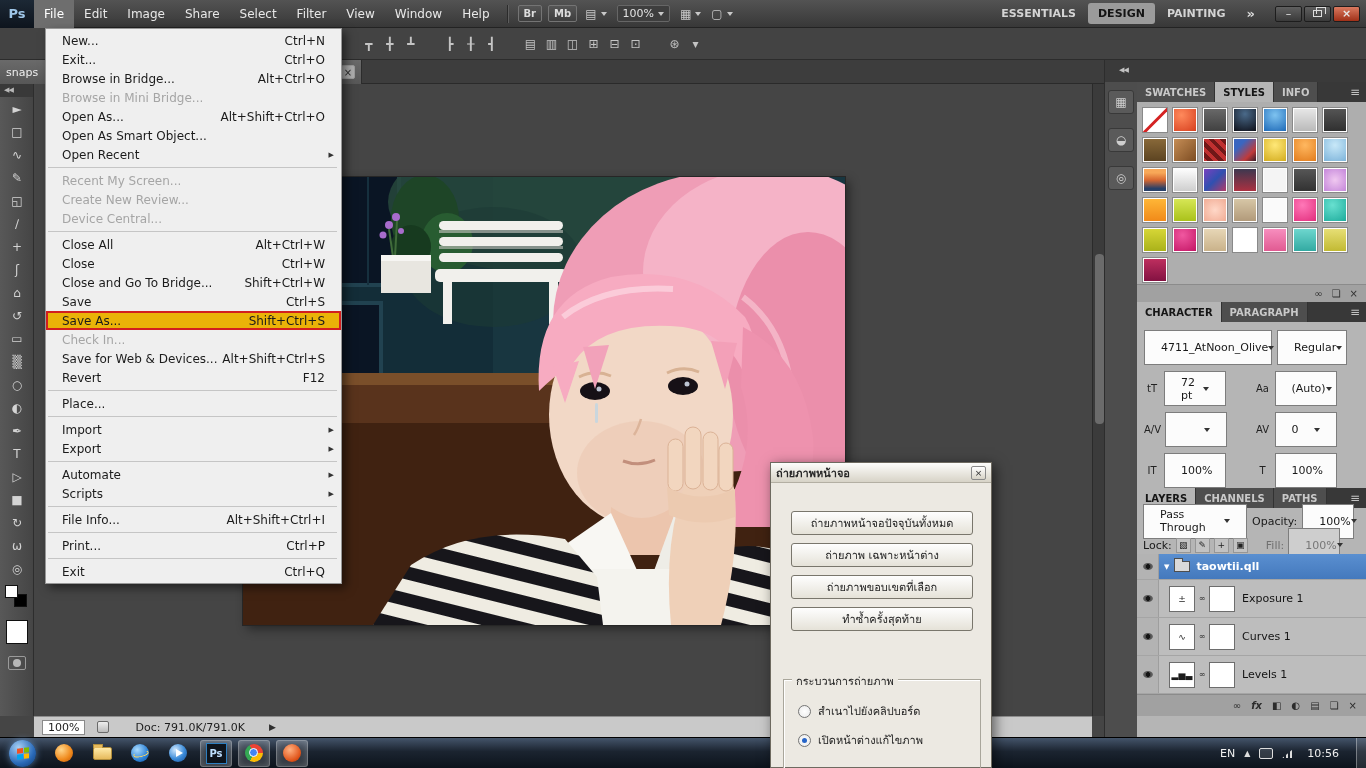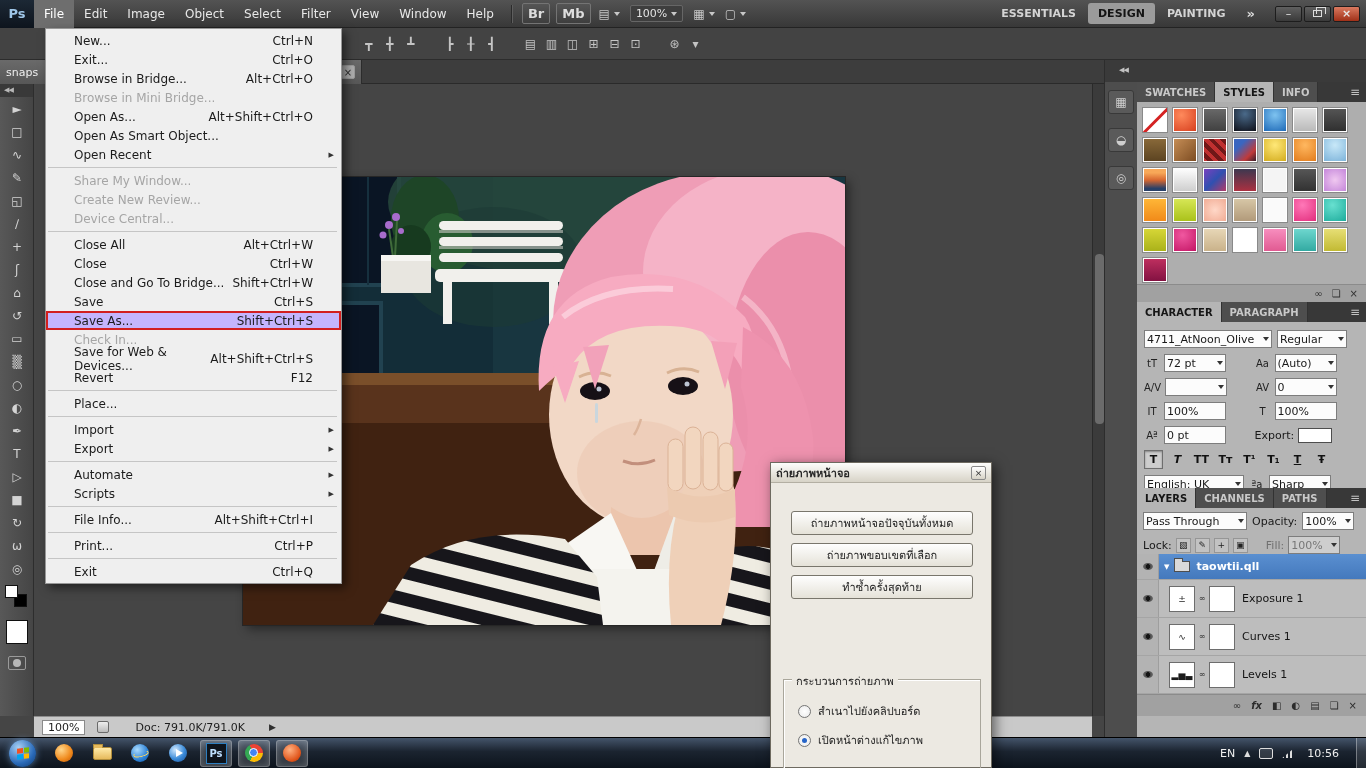--- a/index.html
+++ b/index.html
@@ -6,21 +6,21 @@
 html,body{width:1366px;height:768px;overflow:hidden}
 body{font-family:"DejaVu Sans","Liberation Sans",sans-serif;background:#333}
 #screen{position:relative;width:1366px;height:768px;background:#454545;overflow:hidden}
 
 
 .menubar{position:absolute;left:0;top:0;width:1366px;height:28px;background:linear-gradient(#535353,#383838);border-bottom:1px solid #232323;display:flex;align-items:center;z-index:90}
 .ps-logo{width:34px;height:28px;background:linear-gradient(#1c2835,#0d141d);color:#9fc6e8;font-weight:bold;font-size:13px;display:flex;align-items:center;justify-content:center}
 .menu-item{padding:0 10px;line-height:28px;font-size:12px;color:#e8e8e8}
 .menu-item.open{background:#6e6e6e;color:#fff}
 .mb-sep{width:1px;height:18px;background:#2b2b2b;margin:0 7px;box-shadow:1px 0 0 #5e5e5e}
-.mb-btn{margin:0 3px;padding:2px 5px;font-size:13px;font-weight:bold;color:#ddd;border:1px solid #747474;border-radius:2px;background:linear-gradient(#555,#3e3e3e)}
+.mb-btn{margin:0 3px;padding:2px 5px;font-size:10px;font-weight:bold;color:#ddd;border:1px solid #747474;border-radius:2px;background:linear-gradient(#555,#3e3e3e)}
 .mb-iconbtn{display:flex;align-items:center;color:#c8c8c8;font-size:12px;padding:0 5px}
 .mb-zoom{display:flex;align-items:center;font-size:11px;color:#e2e2e2;border:1px solid #666;background:#3e3e3e;padding:1px 5px;margin:0 5px;border-radius:2px}
 .caret{width:0;height:0;border-left:3px solid transparent;border-right:3px solid transparent;border-top:4px solid #c8c8c8;margin-left:4px;display:inline-block}
 .spacer{flex:1}
 .ws{font-size:11px;font-weight:bold;color:#d4d4d4;padding:4px 10px;border-radius:3px;margin:0 1px}
 .ws.active{background:#9b9b9b;color:#141414}
 .ws-overflow{color:#ddd;font-size:13px;font-weight:bold;padding:0 10px}
 .winctl{display:flex;margin:0 6px 0 8px}
 .wc{width:27px;height:16px;display:flex;align-items:center;justify-content:center;font-size:11px;color:#e8e8e8;border:1px solid #1d1d1d;background:linear-gradient(#606060,#3a3a3a);margin-left:2px;border-radius:2px}
 .wc-close{background:linear-gradient(#da7a60,#a03018);font-weight:bold}
@@ -55,27 +55,27 @@
 .v-scroll{position:absolute;left:1092px;top:84px;width:13px;height:632px;background:#3b3b3b;border-left:1px solid #2a2a2a;z-index:6}
 .v-thumb{position:absolute;left:2px;top:170px;width:9px;height:170px;background:#6b6b6b;border-radius:4px}
 .statusbar{position:absolute;left:34px;top:716px;width:1058px;height:21px;background:#c9c9c9;border-top:1px solid #8d8d8d;display:flex;align-items:center;font-size:11px;color:#1d1d1d;z-index:6;padding-left:8px}
 .zoom-field{background:#fff;border:1px solid #8a8a8a;padding:0 5px;height:15px;line-height:14px}
 .status-icon{width:12px;height:12px;border:1px solid #6a6a6a;border-radius:2px;background:linear-gradient(#eee,#bbb);margin-left:12px}
 .doc-info{margin-left:26px}
 .status-arrow{margin-left:24px;font-size:9px;color:#2e2e2e}
 
 
 .file-menu{position:absolute;left:45px;top:28px;width:297px;background:#efefef;border:1px solid #979797;box-shadow:4px 4px 9px rgba(0,0,0,.5);z-index:95;padding:2px 0}
-.fm-item{position:relative;height:19px;display:flex;align-items:center;padding:0 28px;font-size:12px;color:#1b1b1b}
+.fm-item{position:relative;height:19px;display:flex;align-items:center;padding:0 16px;font-size:12px;color:#1b1b1b}
 .fm-shortcut{margin-left:auto}
 .fm-item.disabled span{color:#a5a5a5}
 .fm-item.sep{height:7px;padding:0}
 .fm-item.sep::before{content:"";display:block;width:calc(100% - 6px);height:1px;background:#c5c5c5;margin:3px auto}
 .fm-item.has-sub::after{content:"▶";position:absolute;right:7px;font-size:7px;color:#333}
-.fm-item.highlight{box-shadow:inset 0 0 0 2px #d21f1f;background:#c4b5fd}
+.fm-item.highlight{box-shadow:inset 0 0 0 2px #d21f1f;background:#eab308}
 
 
 .right-dock{position:absolute;left:1104px;top:60px;width:262px;height:708px;background:#4d4d4d;border-left:1px solid #2d2d2d;z-index:8}
 .rd-head{position:absolute;left:0;top:0;width:262px;height:22px;background:#3a3a3a;color:#c2c2c2;font-size:7px;padding:6px 0 0 14px;letter-spacing:-1px}
 .mini-panel{position:absolute;left:3px;width:26px;height:24px;background:#5a5a5a;border:1px solid #393939;border-radius:3px;color:#cfcfcf;display:flex;align-items:center;justify-content:center;font-size:12px}
 .panel{position:absolute;left:32px;width:230px;background:#b5b5b5}
 .p-tabs{display:flex;height:20px;background:#383838;align-items:stretch}
 .p-tab{font-size:10px;font-weight:bold;color:#c9c9c9;background:#4e4e4e;padding:0 8px;border-right:1px solid #323232;display:flex;align-items:center}
 .p-tab.active{background:#b5b5b5;color:#151515}
 .p-menu{margin-left:auto;color:#c2c2c2;font-size:12px;display:flex;align-items:center;padding:0 7px}
@@ -85,21 +85,21 @@
 .tile{width:26px;height:26px;border:1px solid #898989;box-shadow:inset 0 0 0 1px #fff}
 .tile.none-tile{position:relative;overflow:hidden}
 .tile.none-tile::after{content:"";position:absolute;left:-4px;top:11px;width:34px;height:3px;background:#d42222;transform:rotate(-45deg)}
 .p-footer{position:absolute;bottom:0;left:0;width:230px;height:18px;background:#a1a1a1;border-top:1px solid #8b8b8b;display:flex;justify-content:flex-end;align-items:center;gap:9px;padding-right:9px;font-size:10px;color:#333}
 
 #panel-character{top:242px;height:210px}
 .char-body{position:absolute;top:20px;left:0;right:0;bottom:0;padding:8px 7px;font-size:11px;color:#191919}
 .char-row{display:flex;align-items:center;margin-bottom:6px;gap:5px}
 .fgroup{display:flex;align-items:center;gap:4px;flex:1}
 .flabel{min-width:16px;font-size:10px;color:#222;text-align:center}
-.fld{background:#fcfcfc;border:1px solid #7d7d7d;height:18px;display:flex;align-items:center;padding:0 2px;font-size:11px}
+.fld{background:#fcfcfc;border:1px solid #7d7d7d;height:35px;display:flex;align-items:center;padding:0 16px;font-size:11px}
 .fld.dd::after{content:"";border-left:3px solid transparent;border-right:3px solid transparent;border-top:4px solid #333;margin-left:auto}
 .w128{width:128px}.w70{width:70px}.w62{width:62px}.w100{width:100px}.w104{width:104px}.w52{width:52px}
 .cswatch{width:34px;height:15px;background:#fff;border:1px solid #4e4e4e;box-shadow:inset 0 0 0 1px #fff}
 .tbtn{width:19px;height:19px;display:flex;align-items:center;justify-content:center;font-weight:bold;font-size:11px;color:#111;border:1px solid transparent}
 .tbtn.active{border-color:#6e6e6e;background:#cdcdcd;box-shadow:inset 0 1px 2px rgba(0,0,0,.35)}
 .tbtn.it{font-style:italic}
 .tbtn.ul{text-decoration:underline}
 
 #panel-layers{top:428px;height:256px}
 .lay-ctrl1{position:absolute;top:20px;left:0;right:0;height:26px;display:flex;align-items:center;padding:0 6px;gap:5px;font-size:11px;color:#191919}
@@ -169,21 +169,21 @@
 </head>
 <body>
 
 <div id="screen">
 
   <div class="menubar">
     <div class="ps-logo">Ps</div>
     <div class="menu-item open">File</div>
       <div class="menu-item">Edit</div>
       <div class="menu-item">Image</div>
-      <div class="menu-item">Object</div>
+      <div class="menu-item">Share</div>
       <div class="menu-item">Select</div>
       <div class="menu-item">Filter</div>
       <div class="menu-item">View</div>
       <div class="menu-item">Window</div>
       <div class="menu-item">Help</div>
     <span class="mb-sep"></span>
     <div class="mb-btn">Br</div>
     <div class="mb-btn">Mb</div>
     <div class="mb-iconbtn">
         <span>▤</span>
@@ -470,21 +470,21 @@
       </div>
       <div class="fm-item has-sub">
         <span class="fm-label">Open Recent</span>
         <span class="fm-shortcut"></span>
       </div>
       <div class="fm-item sep">
         <span class="fm-label"></span>
         <span class="fm-shortcut"></span>
       </div>
       <div class="fm-item disabled">
-        <span class="fm-label">Share My Window...</span>
+        <span class="fm-label">Recent My Screen...</span>
         <span class="fm-shortcut"></span>
       </div>
       <div class="fm-item disabled">
         <span class="fm-label">Create New Review...</span>
         <span class="fm-shortcut"></span>
       </div>
       <div class="fm-item disabled">
         <span class="fm-label">Device Central...</span>
         <span class="fm-shortcut"></span>
       </div>
@@ -818,20 +818,23 @@
   <div class="dialog">
     <div class="dlg-title">
       <span>ถ่ายภาพหน้าจอ</span>
       <span class="dlg-close">×</span>
     </div>
     <div class="dlg-body">
       <div class="dlg-btn">
           <span>ถ่ายภาพหน้าจอปัจจุบันทั้งหมด</span>
         </div>
         <div class="dlg-btn">
+          <span>ถ่ายภาพ เฉพาะหน้าต่าง</span>
+        </div>
+        <div class="dlg-btn">
           <span>ถ่ายภาพขอบเขตที่เลือก</span>
         </div>
         <div class="dlg-btn">
           <span>ทำซ้ำครั้งสุดท้าย</span>
         </div>
       <div class="groupbox">
         <span class="grouplabel">กระบวนการถ่ายภาพ</span>
         <div class="radio-row">
             <span class="rdot"></span>
             <span>สำเนาไปยังคลิปบอร์ด</span>

